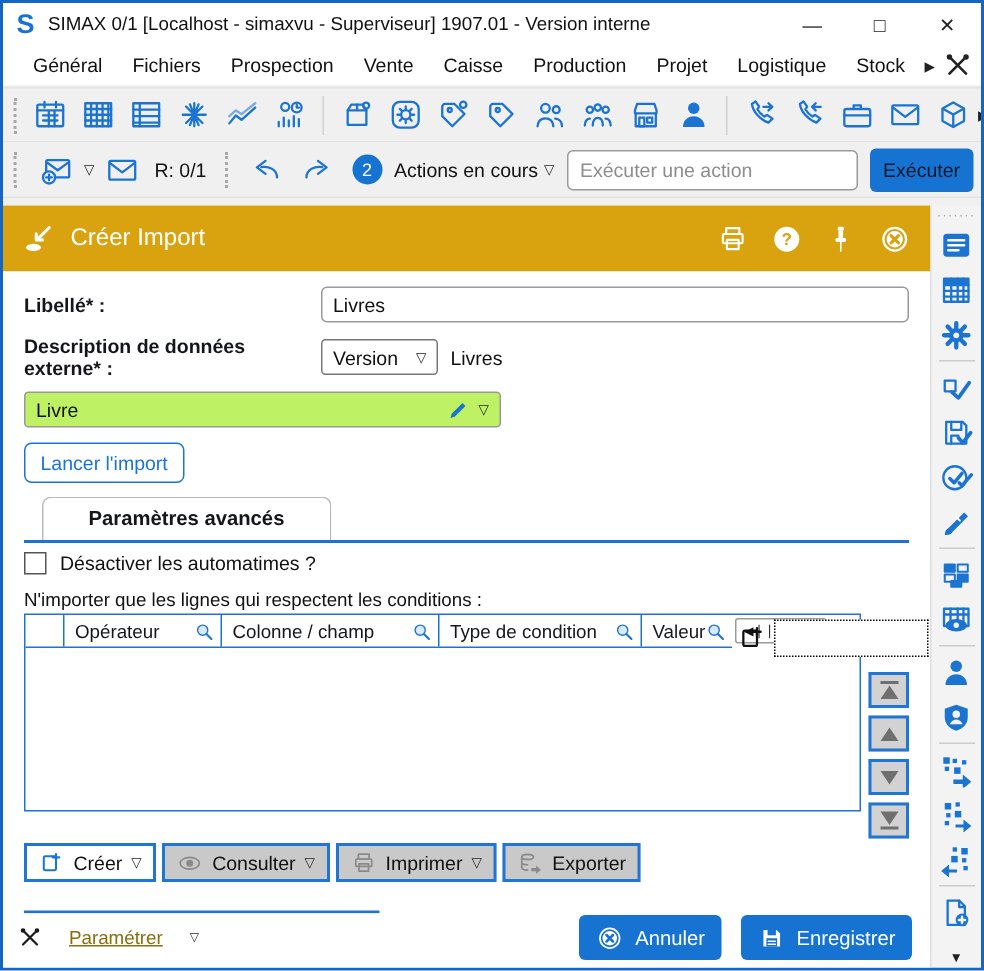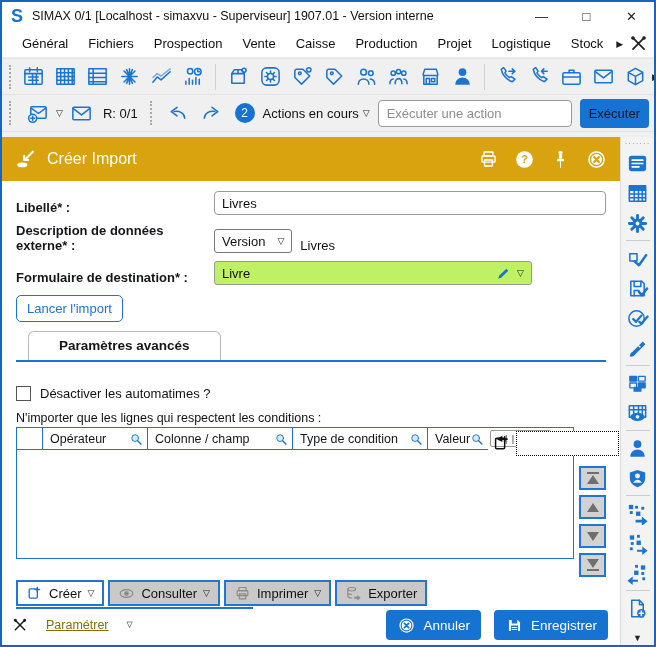--- a/index.html
+++ b/index.html
@@ -53,32 +53,32 @@
   .content{flex:1;display:flex;flex-direction:column;min-width:0;background:#fff}
 
   .panel-header{height:44px;background:var(--orange);display:flex;align-items:center;padding:0 13px;gap:10px;flex-shrink:0}
   .panel-header .hicon svg{width:22px;height:22px}
   .panel-title{color:#fff;font-size:16px}
   .ph-icons{margin-left:auto;display:flex;gap:15px;align-items:center}
   .ph-btn{background:none;border:none;padding:0}
   .ph-btn svg{width:21px;height:21px}
 
   .form-area{flex:1;background:#fff;padding:10px 14px 0;display:flex;flex-direction:column;overflow:hidden}
-  .frow{display:flex;align-items:flex-end;margin-bottom:8px}
+  .frow{display:flex;align-items:center;margin-bottom:8px}
   .flabel{width:198px;font-weight:bold;font-size:13px;color:#14161a;flex-shrink:0}
   .ftext{flex:1;height:24px;border:1px solid #999;border-radius:4px;padding:0 7px;font-size:13px;color:#111;max-width:394px}
   .fdrop{height:24px;border:1px solid #777;border-radius:3px;background:#fff;padding:0 7px;font-size:13px;display:flex;gap:12px;align-items:center;color:#111}
   .fafter{margin-left:8px;font-size:13px;color:#111}
   .fcombo{width:318px;height:24px;border:1px solid #999;border-radius:3px;display:flex;align-items:center;padding:0 7px;font-size:13px;color:#111;background:#bef264}
   .combo-icons{margin-left:auto;display:flex;align-items:center;gap:5px;color:var(--blue)}
   .combo-icons svg{width:16px;height:16px}
 
   .launch-btn{align-self:flex-start;margin:2px 0 9px;border:1.5px solid var(--blue);color:var(--blue);background:#fff;border-radius:5px;height:27px;padding:0 10px;font-size:13px}
 
-  .tabs{margin-bottom:22px}
+  .tabs{margin-bottom:4px}
   .tab{display:inline-block;border:1px solid #b9b9b9;border-bottom:none;border-radius:6px 6px 0 0;padding:6px 30px 7px;font-weight:bold;font-size:13.5px;background:#fff;margin-left:12px;color:#14161a}
   .tab-underline{height:2px;background:var(--blue)}
 
   .chkrow{display:flex;align-items:center;gap:9px;margin:2px 0 10px;font-size:13px;color:#111}
   .chk{width:15px;height:15px;border:1px solid #555;background:#fff;flex-shrink:0}
   .intro{font-size:12.5px;color:#111;margin-bottom:2px}
 
   .table-zone{display:flex;align-items:flex-start}
   .tbl{flex:1;border:1.5px solid var(--blue);display:flex;max-width:566px}
   .thead{display:flex;height:22px;border-bottom:1px solid var(--blue)}
@@ -402,21 +402,20 @@
         </div>
         <div class="frow">
           <label class="flabel">Description de données externe* :</label>
           <button class="fdrop">
             <span>Version</span>
             <span class="drop-glyph">▽</span>
           </button>
           <span class="fafter">Livres</span>
         </div>
         <div class="frow">
-          <label class="flabel">Formulaire de destination* :</label>
           <div class="fcombo">
             <span>Livre</span>
             <span class="combo-icons">
               <span>
                   <svg viewBox="0 0 24 24" fill="none" stroke="currentColor" stroke-width="1.6" stroke-linecap="round" stroke-linejoin="round">
                     <path d="M3.5 20.5l1.2-4.2L15.5 5.5l3 3L7.7 19.3z" fill="currentColor" stroke="none"></path>
                   </svg>
                 </span>
               <span class="drop-glyph">▽</span>
             </span>

